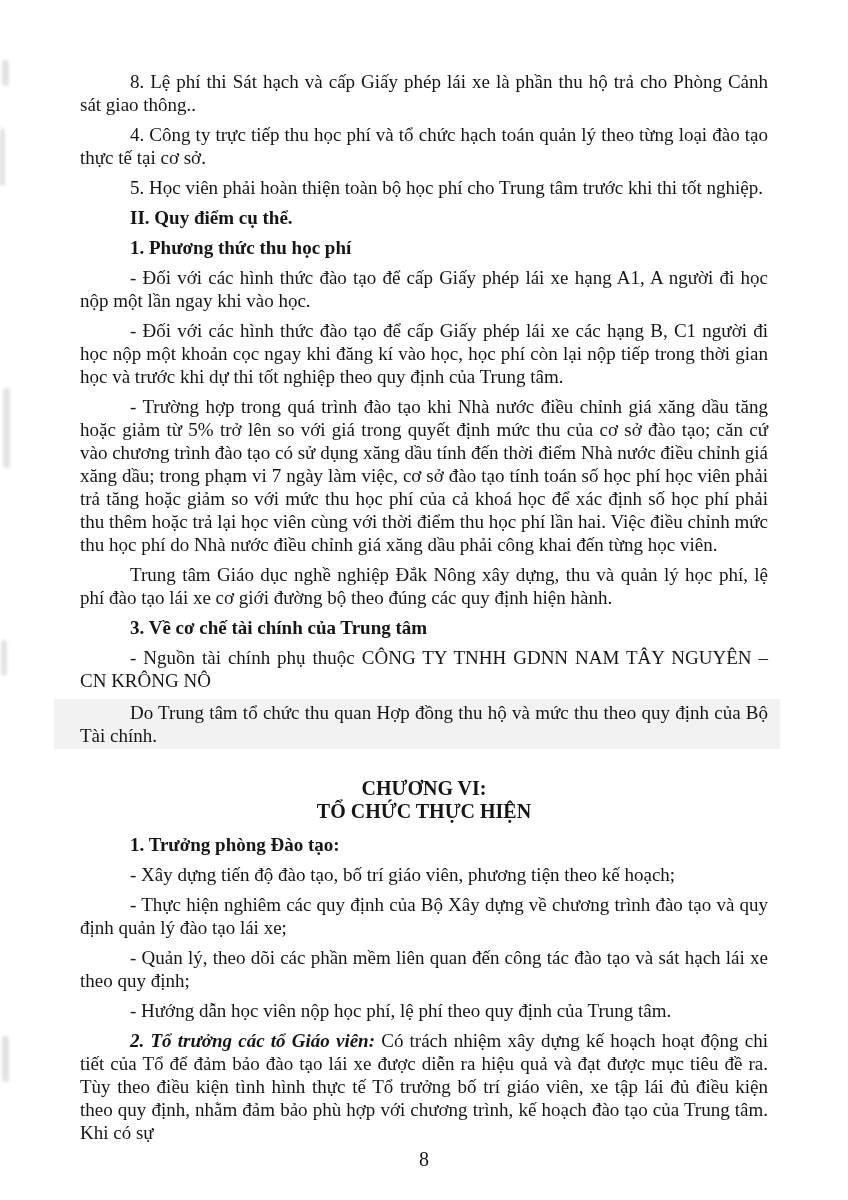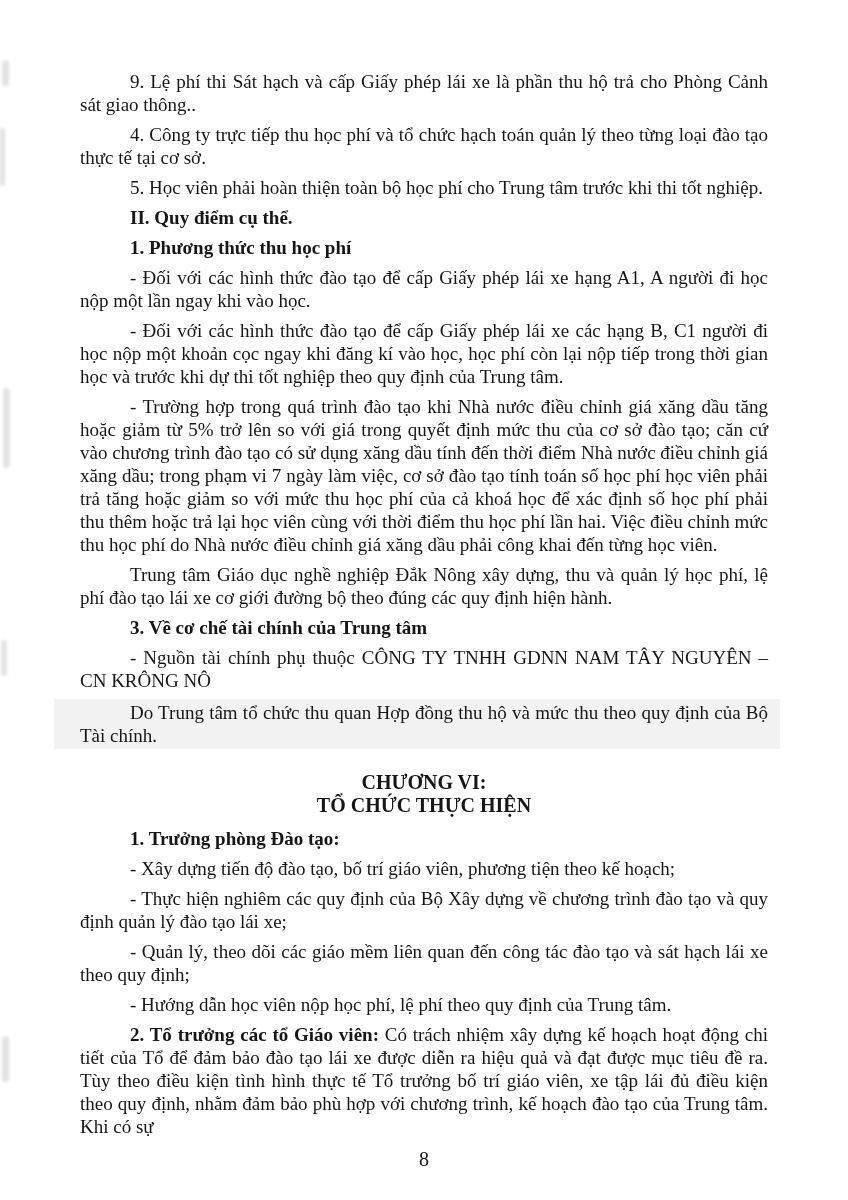--- a/index.html
+++ b/index.html
@@ -38,23 +38,23 @@
     padding: 2px 12px 2px 26px;
     text-indent: 50px;
   }
   .hc {
     margin: 0;
     text-align: center;
     text-indent: 0;
     font-weight: bold;
     font-size: 20px;
   }
-  .hc-first { margin-top: 22px; }
+  .hc-first { margin-top: 28px; }
   .hc-last  { margin-bottom: 10px; }
-  .b { font-weight: bold; }
+  .b { font-weight: bold; font-style: italic; }
   .footer {
     position: absolute;
     top: 1148px;
     left: 0;
     width: 100%;
     text-align: center;
     font-size: 20px;
   }
   .artifact {
     position: absolute;
@@ -69,38 +69,38 @@
 
 <div class="page">
 
   <div class="artifact" style="left:2px; top:60px; width:7px; height:26px;"></div>
   <div class="artifact" style="left:0px; top:128px; width:5px; height:58px;"></div>
   <div class="artifact" style="left:3px; top:388px; width:7px; height:80px;"></div>
   <div class="artifact" style="left:1px; top:640px; width:6px; height:36px;"></div>
   <div class="artifact" style="left:2px; top:1036px; width:7px; height:46px;"></div>
 
   <div class="content">
-    <p class="p">9. Lệ phí thi Sát hạch và cấp Giấy phép lái xe là phần thu hộ trả cho Phòng Cảnh sát giao thông..</p>
+    <p class="p">8. Lệ phí thi Sát hạch và cấp Giấy phép lái xe là phần thu hộ trả cho Phòng Cảnh sát giao thông..</p>
     <p class="p">4. Công ty trực tiếp thu học phí và tổ chức hạch toán quản lý theo từng loại đào tạo thực tế tại cơ sở.</p>
     <p class="p">5. Học viên phải hoàn thiện toàn bộ học phí cho Trung tâm trước khi thi tốt nghiệp.</p>
     <p class="h">II. Quy điểm cụ thể.</p>
     <p class="h">1. Phương thức thu học phí</p>
     <p class="p">- Đối với các hình thức đào tạo để cấp Giấy phép lái xe hạng A1, A người đi học nộp một lần ngay khi vào học.</p>
     <p class="p">- Đối với các hình thức đào tạo để cấp Giấy phép lái xe các hạng B, C1 người đi học nộp một khoản cọc ngay khi đăng kí vào học, học phí còn lại nộp tiếp trong thời gian học và trước khi dự thi tốt nghiệp theo quy định của Trung tâm.</p>
     <p class="p">- Trường hợp trong quá trình đào tạo khi Nhà nước điều chỉnh giá xăng dầu tăng hoặc giảm từ 5% trở lên so với giá trong quyết định mức thu của cơ sở đào tạo; căn cứ vào chương trình đào tạo có sử dụng xăng dầu tính đến thời điểm Nhà nước điều chỉnh giá xăng dầu; trong phạm vi 7 ngày làm việc, cơ sở đào tạo tính toán số học phí học viên phải trả tăng hoặc giảm so với mức thu học phí của cả khoá học để xác định số học phí phải thu thêm hoặc trả lại học viên cùng với thời điểm thu học phí lần hai. Việc điều chỉnh mức thu học phí do Nhà nước điều chỉnh giá xăng dầu phải công khai đến từng học viên.</p>
     <p class="p">Trung tâm Giáo dục nghề nghiệp Đắk Nông xây dựng, thu và quản lý học phí, lệ phí đào tạo lái xe cơ giới đường bộ theo đúng các quy định hiện hành.</p>
     <p class="h">3. Về cơ chế tài chính của Trung tâm</p>
     <p class="p">- Nguồn tài chính phụ thuộc CÔNG TY TNHH GDNN NAM TÂY NGUYÊN – CN KRÔNG NÔ</p>
     <p class="ph">Do Trung tâm tổ chức thu quan Hợp đồng thu hộ và mức thu theo quy định của Bộ Tài chính.</p>
     <p class="hc hc-first">CHƯƠNG VI:</p>
     <p class="hc hc-last">TỔ CHỨC THỰC HIỆN</p>
     <p class="h">1. Trưởng phòng Đào tạo:</p>
     <p class="p">- Xây dựng tiến độ đào tạo, bố trí giáo viên, phương tiện theo kế hoạch;</p>
     <p class="p">- Thực hiện nghiêm các quy định của Bộ Xây dựng về chương trình đào tạo và quy định quản lý đào tạo lái xe;</p>
-    <p class="p">- Quản lý, theo dõi các giáo mềm liên quan đến công tác đào tạo và sát hạch lái xe theo quy định;</p>
+    <p class="p">- Quản lý, theo dõi các phần mềm liên quan đến công tác đào tạo và sát hạch lái xe theo quy định;</p>
     <p class="p">- Hướng dẫn học viên nộp học phí, lệ phí theo quy định của Trung tâm.</p>
     <p class="p">
       <span class="b">2. Tổ trưởng các tổ Giáo viên:</span><span> Có trách nhiệm xây dựng kế hoạch hoạt động chi tiết của Tổ để đảm bảo đào tạo lái xe được diễn ra hiệu quả và đạt được mục tiêu đề ra. Tùy theo điều kiện tình hình thực tế Tổ trưởng bố trí giáo viên, xe tập lái đủ điều kiện theo quy định, nhằm đảm bảo phù hợp với chương trình, kế hoạch đào tạo của Trung tâm. Khi có sự</span>
     </p>
   </div>
 
   <div class="footer">8</div>
 </div>
 
 </body></html>

